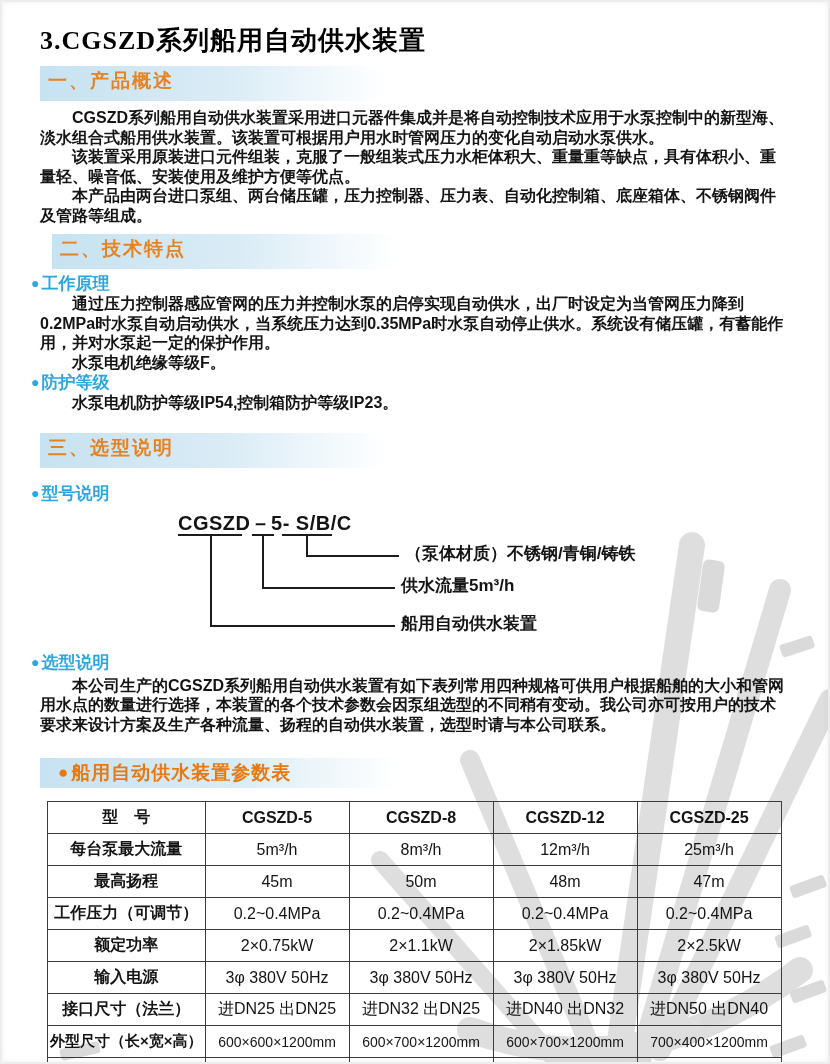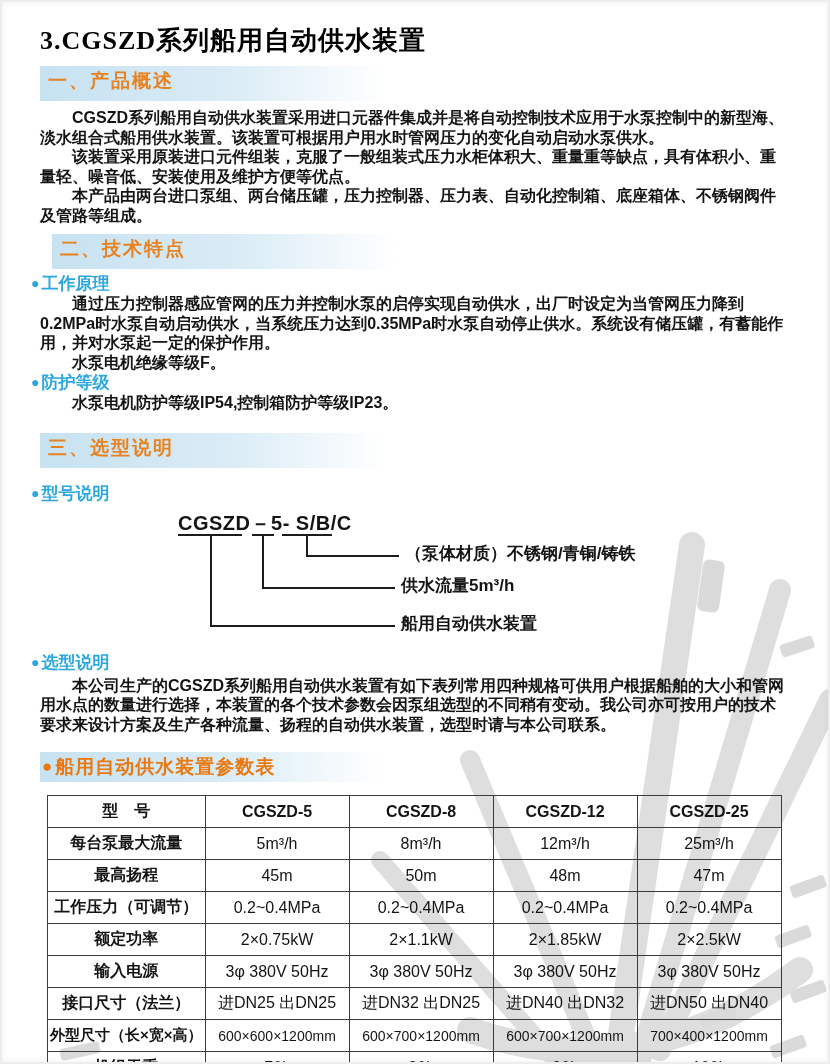--- a/index.html
+++ b/index.html
@@ -41,21 +41,21 @@
   .conn{position:absolute;border-left:2px solid #1c1c1c;border-bottom:2px solid #1c1c1c;}
   .conn-series{left:32px;top:26px;width:183px;height:89px;}
   .conn-flow{left:84px;top:26px;width:131px;height:51px;}
   .conn-material{left:128px;top:26px;width:91px;height:19px;}
   .model-note{position:absolute;font-size:17px;font-weight:bold;white-space:nowrap;line-height:20px;}
   .n-material{left:227px;top:34px;}
   .n-flow{left:223px;top:66px;text-align:right;}
   .n-series{left:223px;top:104px;}
 
   .param-bar{
-    margin-top:18px;width:340px;height:30px;line-height:30px;padding-left:2px;
+    margin-top:24px;width:340px;height:30px;line-height:30px;padding-left:18px;
     background:linear-gradient(90deg,#c7e2f1 0%,#daecf6 55%,#ffffff 100%);
     color:#e8780f;font-size:19px;font-weight:bold;letter-spacing:1px;
   }
   .param-bar .dot{color:#e8780f;font-size:17px;}
 
   table.params{
     margin:13px 0 0 7px;border-collapse:collapse;table-layout:fixed;
     background:transparent;
   }
   table.params col.lab{width:148px;}

